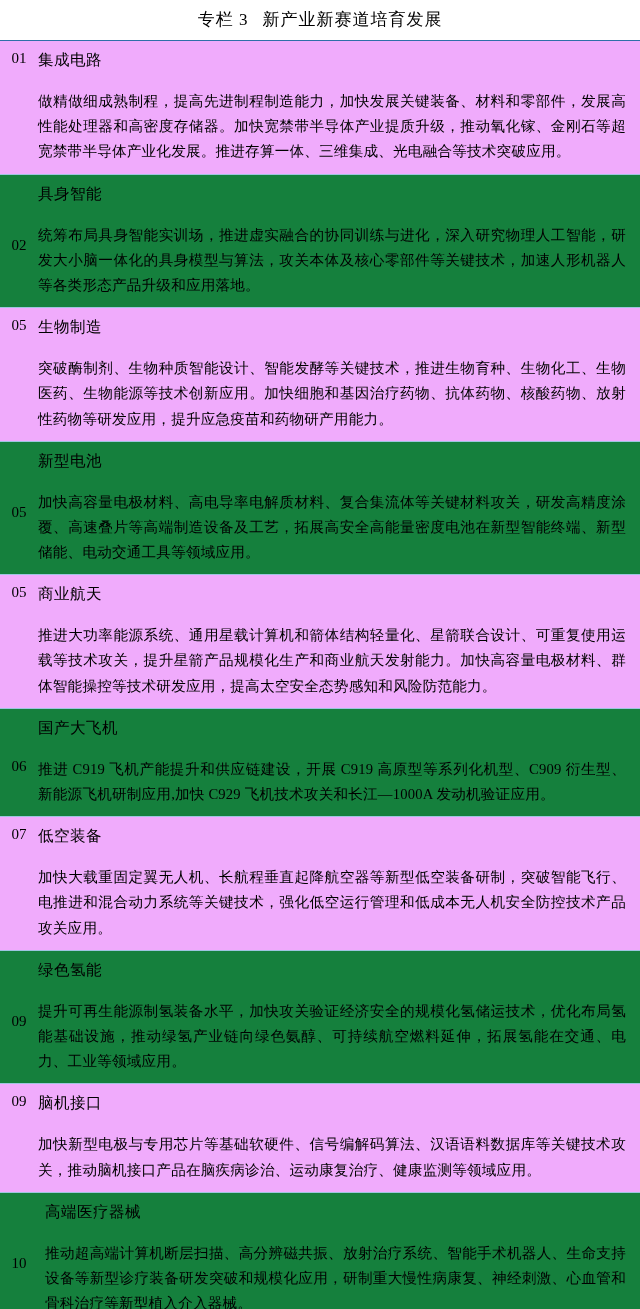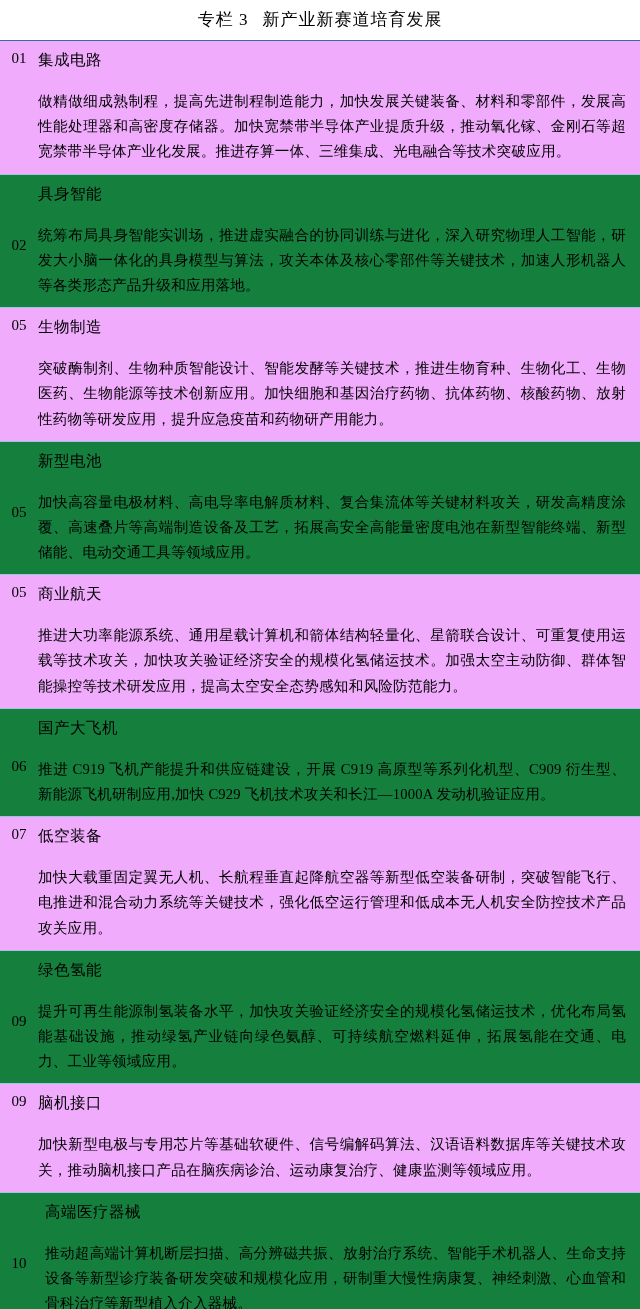--- a/index.html
+++ b/index.html
@@ -124,21 +124,21 @@
       <div class="content-cell">
         <div class="item-title">新型电池</div>
         <div class="item-body">加快高容量电极材料、高电导率电解质材料、复合集流体等关键材料攻关，研发高精度涂覆、高速叠片等高端制造设备及工艺，拓展高安全高能量密度电池在新型智能终端、新型储能、电动交通工具等领域应用。</div>
       </div>
     </div>
 
     <div class="row odd">
       <div class="num-cell">05</div>
       <div class="content-cell">
         <div class="item-title">商业航天</div>
-        <div class="item-body">推进大功率能源系统、通用星载计算机和箭体结构轻量化、星箭联合设计、可重复使用运载等技术攻关，加快攻关验证经济安全的规模化氢储运技术。加强太空主动防御、群体智能操控等技术研发应用，提高太空安全态势感知和风险防范能力。</div>
+        <div class="item-body">推进大功率能源系统、通用星载计算机和箭体结构轻量化、星箭联合设计、可重复使用运载等技术攻关，提升星箭产品规模化生产和商业航天发射能力。加快高容量电极材料、群体智能操控等技术研发应用，提高太空安全态势感知和风险防范能力。</div>
       </div>
     </div>
 
     <div class="row even">
       <div class="num-cell">06</div>
       <div class="content-cell">
         <div class="item-title">国产大飞机</div>
         <div class="item-body">推进 C919 飞机产能提升和供应链建设，开展 C919 高原型等系列化机型、C909 衍生型、新能源飞机研制应用,加快 C929 飞机技术攻关和长江—1000A 发动机验证应用。</div>
       </div>
     </div>

